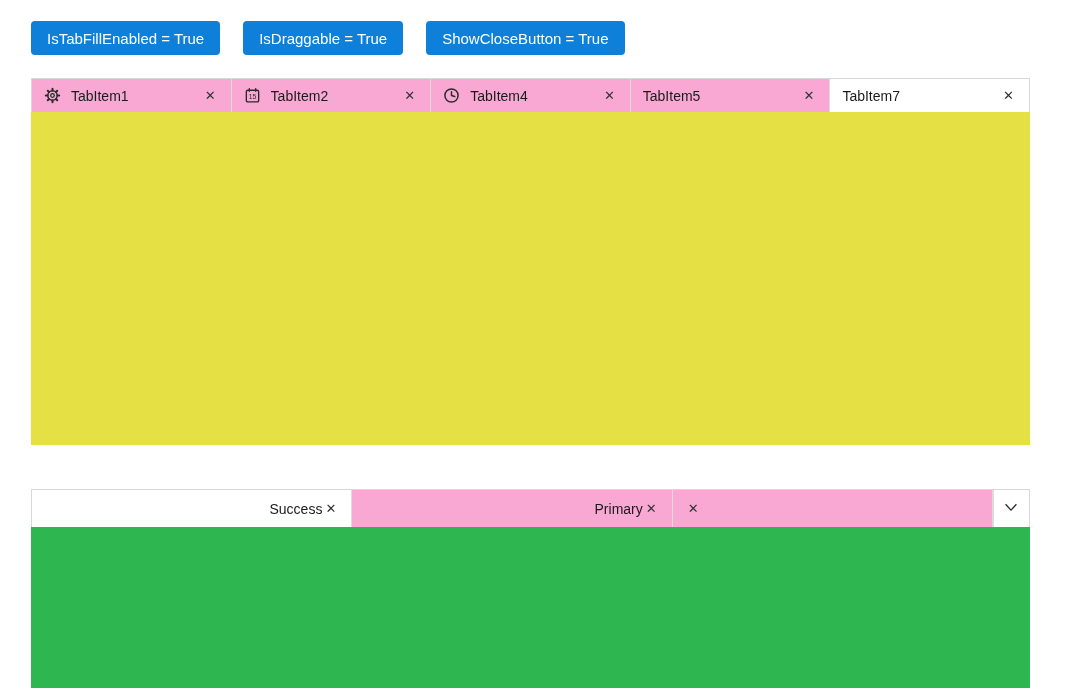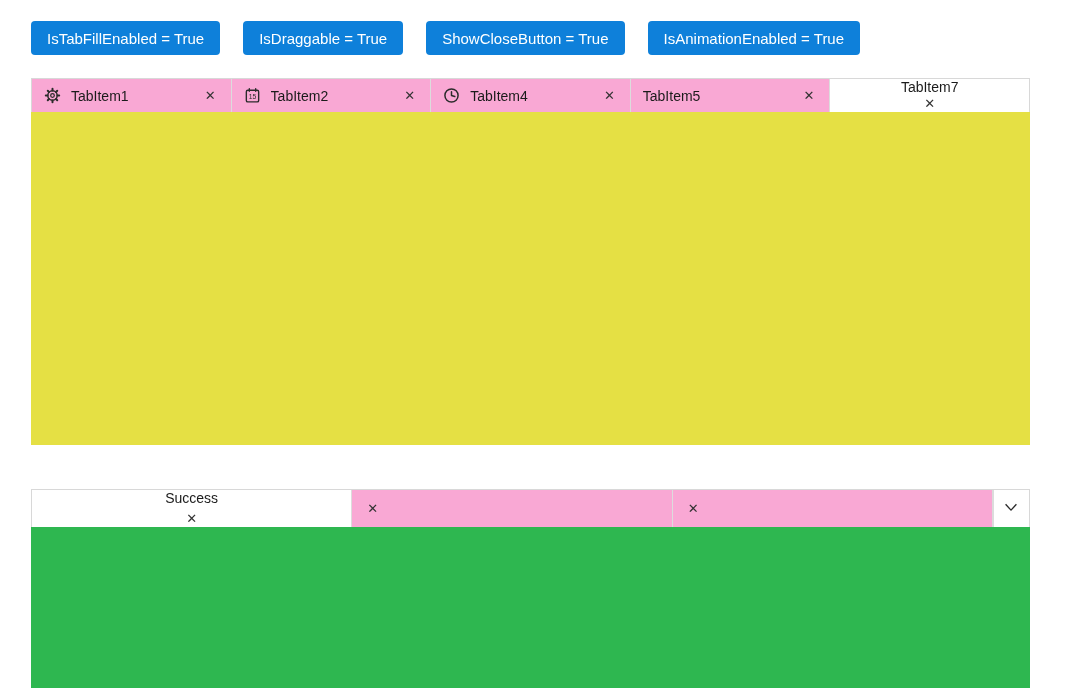--- a/index.html
+++ b/index.html
@@ -39,21 +39,21 @@
     display: flex; align-items: center;
     padding: 0 12px;
     border-right: 1px solid #dcdcdc;
     box-sizing: border-box;
     background: #f9a8d4;
     cursor: pointer;
     min-width: 0;
     overflow: hidden;
   }
   .tab:last-of-type { border-right: none; }
-  .tab.active { background: #ffffff; flex-direction: column; }
+  .tab.active { background: #ffffff; }
   .tab-icon {
     width: 17px; height: 17px;
     margin-right: 10px;
     flex: 0 0 auto;
     display: inline-flex; align-items: center; justify-content: center;
   }
   .tab-icon svg { display: block; }
   .tab-label {
     font-size: 14px; color: #1b1b1b;
     flex: 1 1 auto;
@@ -64,41 +64,40 @@
     font-size: 13px; color: #333333;
     padding: 2px 3px; line-height: 1;
     cursor: pointer;
   }
 
   #tabview-top { top: 78px; }
   #tabview-top .tab-strip { height: 34px; }
   #tabview-top .tab-content { height: 333px; background: #e5e044; }
 
   #tabview-bottom { top: 489px; }
-  #tabview-bottom .tab-strip { height: 38px; }
+  #tabview-bottom .tab-strip { height: 38px; text-align: right; }
   #tabview-bottom .tab-content { height: 161px; background: #2eb750; }
 
   .tab-dropdown-button {
     flex: 0 0 35px;
     background: #ffffff;
     border-left: 1px solid #dcdcdc;
     display: flex; align-items: center; justify-content: center;
     cursor: pointer;
   }
 
   .tab-content { width: 100%; }
 </style>
 </head>
 <body>
 
 <div class="controls-row">
   <button class="flag-button">IsTabFillEnabled = True</button>
   <button class="flag-button">IsDraggable = True</button>
   <button class="flag-button">ShowCloseButton = True</button>
-  <button class="flag-button">IsAnimationEnabled = True</button>
 </div>
 
 <div class="tabview" id="tabview-top">
   <div class="tab-strip">
 
     <div class="tab">
       <span class="tab-icon">
         <svg viewBox="0 0 16 16" width="17" height="17">
           <g stroke="#2b2b2b" fill="none" stroke-width="1.4">
             <circle cx="8" cy="8" r="4.4"></circle>
@@ -150,20 +149,21 @@
 
 <div class="tabview" id="tabview-bottom">
   <div class="tab-strip">
 
     <div class="tab active">
       <span class="tab-label">Success</span>
       <span class="tab-close">✕</span>
     </div>
 
     <div class="tab">
+      <span class="tab-label">Primary</span>
       <span class="tab-close">✕</span>
     </div>
 
     <div class="tab">
       <span class="tab-close">✕</span>
     </div>
 
 
     <div class="tab-dropdown-button">
       <span>

